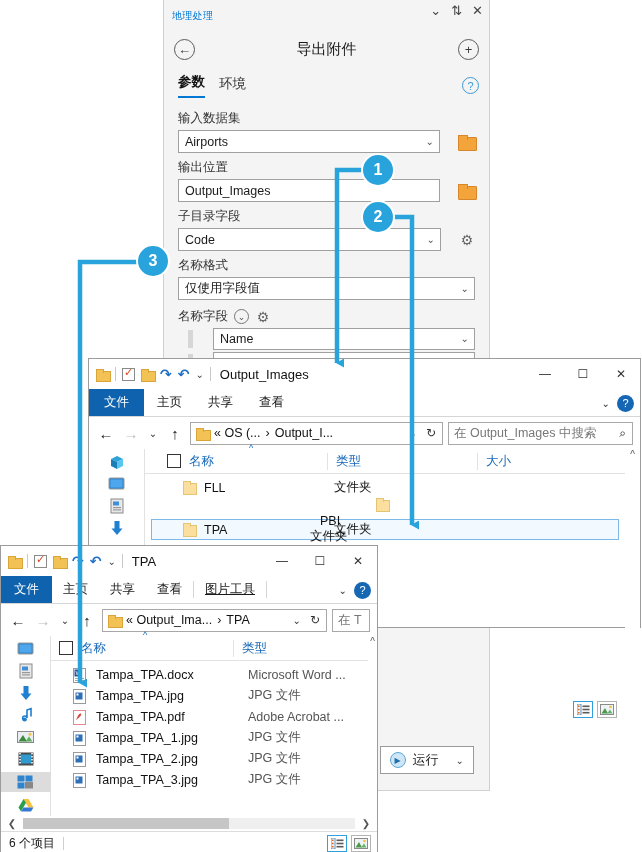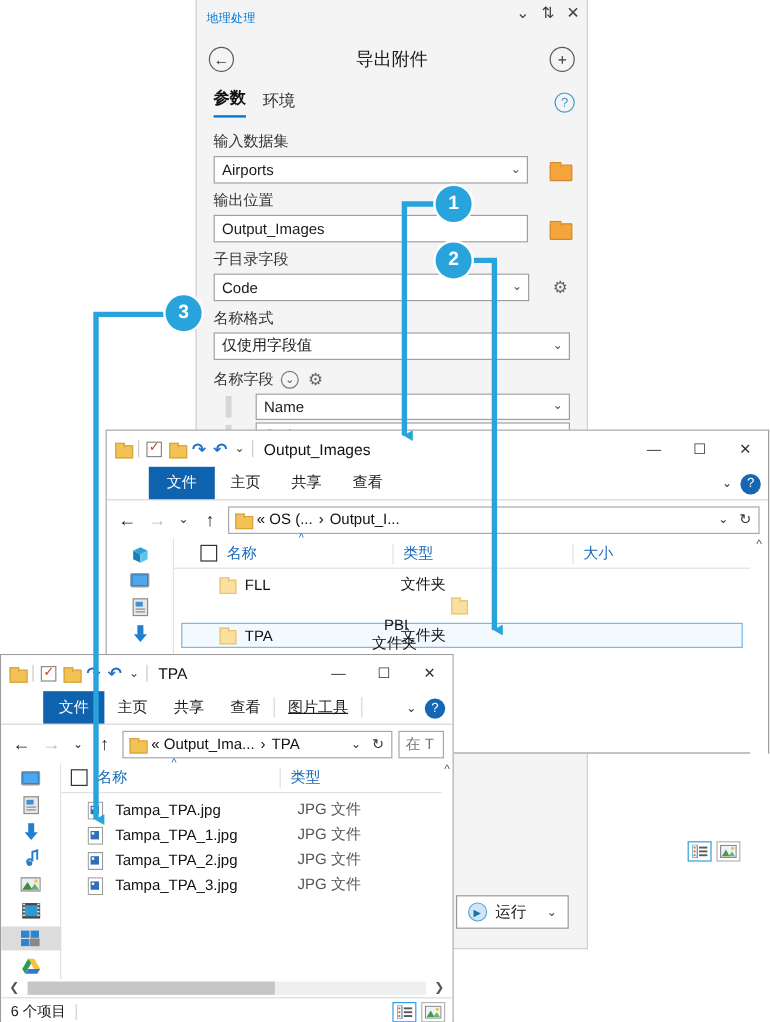--- a/index.html
+++ b/index.html
@@ -121,21 +121,21 @@
   .qa-redo, .qa-undo { color:#1f6fc4; font-size:14px; font-weight:bold; }
   .qa-caret { color:#444; font-size:10px; }
   .win-name { font-size:13px; color:#111; margin-left:3px; }
   .win-ctrls { position:absolute; right:0; top:0; height:30px; display:flex; }
   .win-ctrl {
     width:38px; height:30px; display:flex; align-items:center; justify-content:center;
     font-size:12px; color:#333;
   }
   .win-ribbon {
     height: 28px; display:flex; align-items:stretch; border-bottom:1px solid #d6d6d6;
-    position: relative; background:#fff;padding-left:35px;
+    position: relative; background:#fff;
   }
   .rb-file {
     background:#0f62ad; color:#fff; font-size:12.5px; padding: 0 15px;
     display:flex; align-items:center;
   }
   .rb-tab { font-size:12.5px; color:#1a1a1a; padding: 0 13px; display:flex; align-items:center; }
   .rb-sep { width:1px; background:#d6d6d6; margin: 5px 0; }
   .rb-right { position:absolute; right:6px; top:0; height:28px; display:flex; align-items:center; gap:7px;}
   .rb-caret { font-size:10px; color:#333; }
   .rb-help {
@@ -346,20 +346,24 @@
       <div class="addr-box">
         <span class="qa-folder"></span>
         <span class="addr-crumbs">
           <span>« OS (...</span>
           <span>›</span>
           <span>Output_I...</span>
         </span>
         <span class="addr-caret">⌄</span>
         <span class="addr-refresh">↻</span>
       </div>
+      <div class="srch-box">
+        <span>在 Output_Images 中搜索</span>
+        <span class="mag">⌕</span>
+      </div>
     </div>
 
     <div style="display:flex; height:180px;">
       <div class="win-side">
         <div class="side-ico">
           <svg width="16" height="15" viewBox="0 0 16 15">
               <polygon points="2,4 8,1 14,4 8,7" fill="#2ea3d8"></polygon>
               <polygon points="2,4 8,7 8,14 2,11" fill="#1b7fb5"></polygon>
               <polygon points="14,4 8,7 8,14 14,11" fill="#57c6f0"></polygon>
             </svg>
@@ -576,26 +580,51 @@
           </span>
           <span style="width:120px; border-left:1px solid #e2e2e2; padding-left:8px;">类型</span>
         </div>
 
         <div style="padding-top:3px;">
           <div class="row">
             <span style="width:22px"></span>
             <span class="row-ico">
               <svg width="13" height="15" viewBox="0 0 13 15">
                   <rect x="0.5" y="0.5" width="12" height="14" fill="#fff" stroke="#9a9a9a"></rect>
+                  <rect x="1.5" y="1.5" width="7" height="7" fill="#2b579a"></rect>
+                  <text x="2.5" y="7.4" font-size="6" fill="#fff" font-family="'Liberation Sans',sans-serif">W</text>
+                  <rect x="2" y="10" width="9" height="1" fill="#aaa"></rect>
+                  <rect x="2" y="12" width="9" height="1" fill="#aaa"></rect>
+                </svg>
+            </span>
+            <span style="width:152px">Tampa_TPA.docx</span>
+            <span style="width:120px; color:#555;">Microsoft Word ...</span>
+          </div>
+          <div class="row">
+            <span style="width:22px"></span>
+            <span class="row-ico">
+              <svg width="13" height="15" viewBox="0 0 13 15">
+                  <rect x="0.5" y="0.5" width="12" height="14" fill="#fff" stroke="#9a9a9a"></rect>
                   <rect x="2.5" y="3.5" width="7" height="7" fill="#2f6fb5"></rect>
                   <rect x="3.5" y="4.5" width="2" height="2" fill="#fff"></rect>
                 </svg>
             </span>
             <span style="width:152px">Tampa_TPA.jpg</span>
             <span style="width:120px; color:#555;">JPG 文件</span>
+          </div>
+          <div class="row">
+            <span style="width:22px"></span>
+            <span class="row-ico">
+              <svg width="13" height="15" viewBox="0 0 13 15">
+                  <rect x="0.5" y="0.5" width="12" height="14" fill="#fff" stroke="#e08c8c"></rect>
+                  <path d="M3 11 C4 7 6 3.5 7.5 3.5 C9 3.5 8 6 5.5 8 C3.5 9.6 3 10.5 3 11 Z" fill="#d6453a"></path>
+                </svg>
+            </span>
+            <span style="width:152px">Tampa_TPA.pdf</span>
+            <span style="width:120px; color:#555;">Adobe Acrobat ...</span>
           </div>
           <div class="row">
             <span style="width:22px"></span>
             <span class="row-ico">
               <svg width="13" height="15" viewBox="0 0 13 15">
                   <rect x="0.5" y="0.5" width="12" height="14" fill="#fff" stroke="#9a9a9a"></rect>
                   <rect x="2.5" y="3.5" width="7" height="7" fill="#2f6fb5"></rect>
                   <rect x="3.5" y="4.5" width="2" height="2" fill="#fff"></rect>
                 </svg>
             </span>

